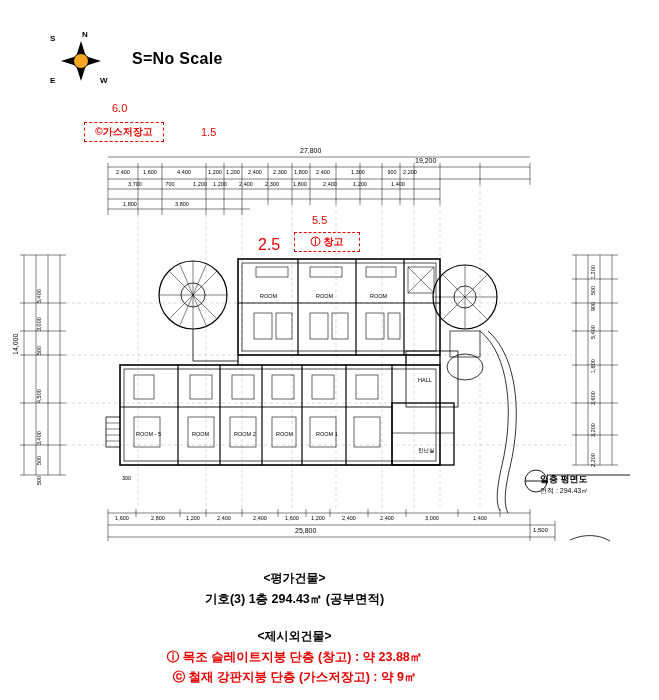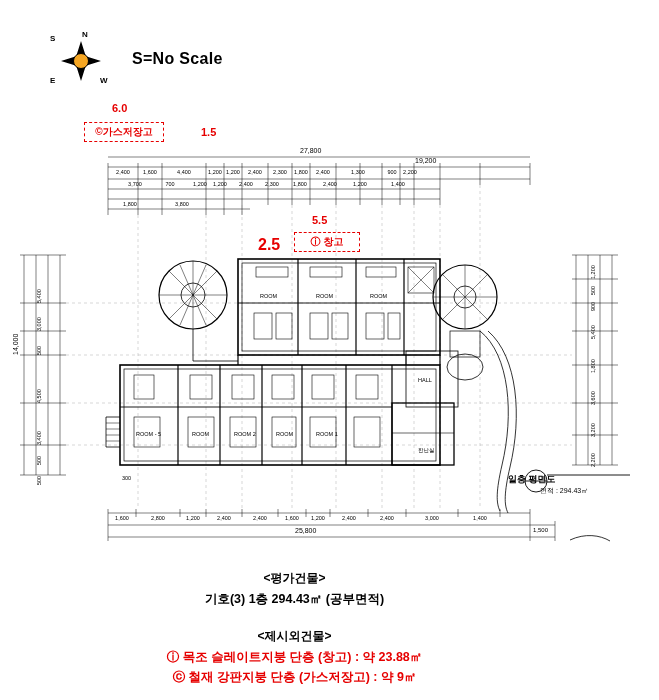--- a/index.html
+++ b/index.html
@@ -64,21 +64,21 @@
     left: 132px;
     top: 50px;
     font-size: 16px;
     font-weight: bold;
     letter-spacing: .3px;
   }
 
   
   .red {
     color: #e60000;
-    font-weight: bold;
+    font-weight: normal;
   }
   .dim-top-gas {
     position: absolute;
     left: 112px;
     top: 102px;
     font-size: 11px;
   }
   .dim-side-gas {
     position: absolute;
     left: 168px;
@@ -163,21 +163,21 @@
   .cap-red {
     font-size: 12.5px;
     font-weight: bold;
     color: #e60000;
     margin-bottom: 3px;
   }
 
   
   .stamp-label {
     position: absolute;
-    left: 508px;
+    left: 540px;
     top: 473px;
     font-size: 9px;
     font-weight: bold;
   }
   .stamp-sub {
     position: absolute;
     left: 540px;
     top: 486px;
     font-size: 7px;
   }

